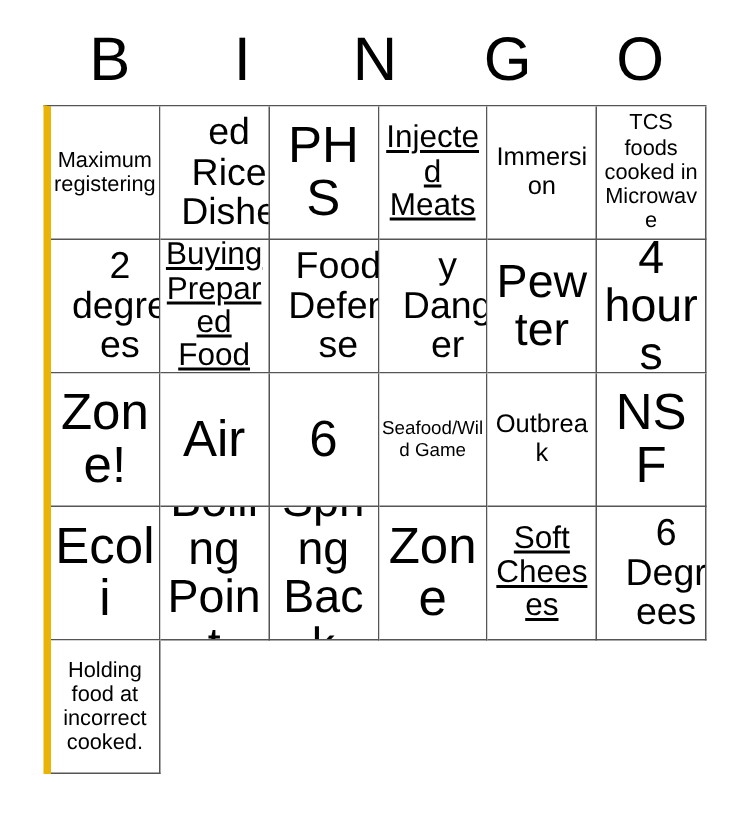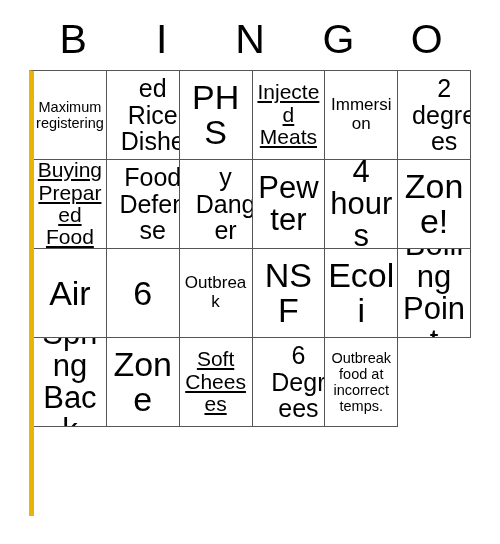--- a/index.html
+++ b/index.html
@@ -99,20 +99,23 @@
       </div>
       <div class="cell s-max">
         <span class="txt">PHS</span>
       </div>
       <div class="cell s-lg">
         <span class="txt">Injected Meats</span>
       </div>
       <div class="cell s-md">
         <span class="txt">Immersion</span>
       </div>
+      <div class="cell s-sm">
+        <span class="txt">TCS foods cooked in Microwave</span>
+      </div>
       <div class="cell s-xl">
         <span class="txt">2 degrees</span>
       </div>
       <div class="cell s-lg">
         <span class="txt">Buying Prepared Food</span>
       </div>
       <div class="cell s-xl">
         <span class="txt">Food Defense</span>
       </div>
       <div class="cell s-xl">
@@ -126,20 +129,23 @@
       </div>
       <div class="cell s-max">
         <span class="txt">Zone!</span>
       </div>
       <div class="cell s-max">
         <span class="txt">Air</span>
       </div>
       <div class="cell s-max">
         <span class="txt">6</span>
       </div>
+      <div class="cell s-xs">
+        <span class="txt">Seafood/Wild Game</span>
+      </div>
       <div class="cell s-md">
         <span class="txt">Outbreak</span>
       </div>
       <div class="cell s-max">
         <span class="txt">NSF</span>
       </div>
       <div class="cell s-max">
         <span class="txt">Ecoli</span>
       </div>
       <div class="cell s-xxl">
@@ -151,17 +157,17 @@
       <div class="cell s-max">
         <span class="txt">Zone</span>
       </div>
       <div class="cell s-lg">
         <span class="txt">Soft Cheeses</span>
       </div>
       <div class="cell s-xl">
         <span class="txt">6 Degrees</span>
       </div>
       <div class="cell s-sm">
-        <span class="txt">Outbreak food at incorrect temps.</span>
+        <span class="txt">Holding food at incorrect cooked.</span>
       </div>
     </div>
 
 </div>
 
 </body></html>

